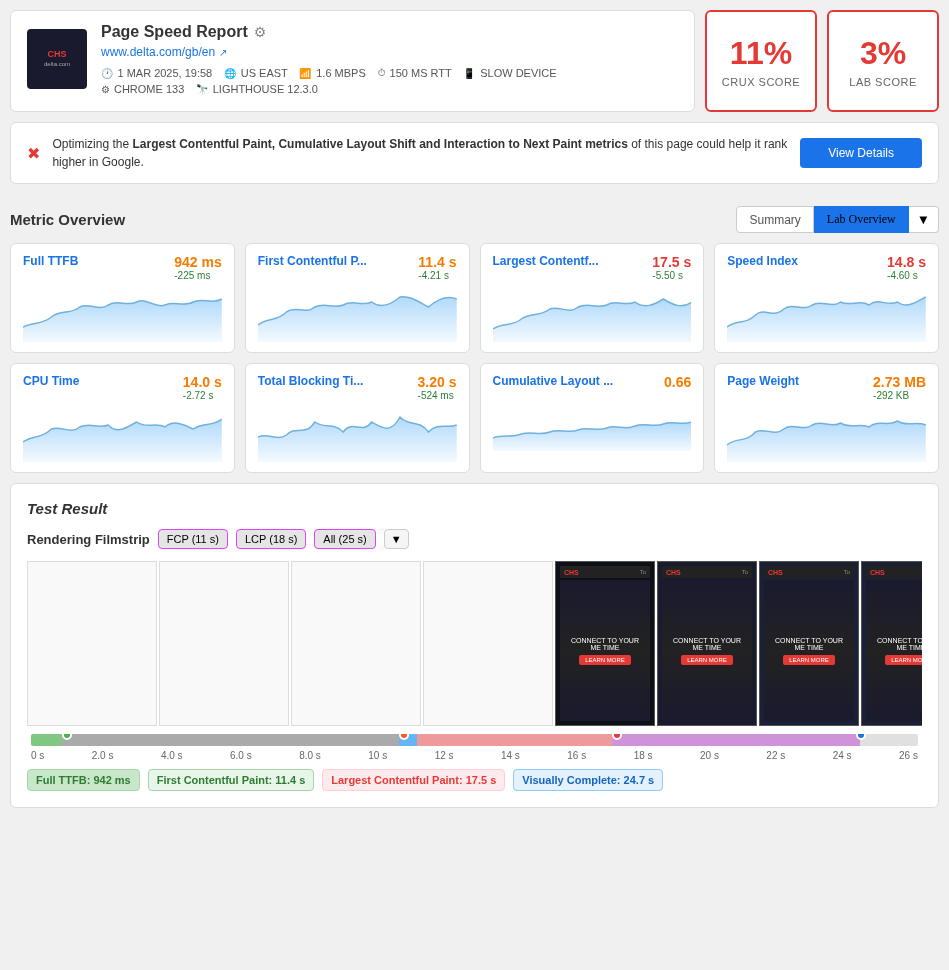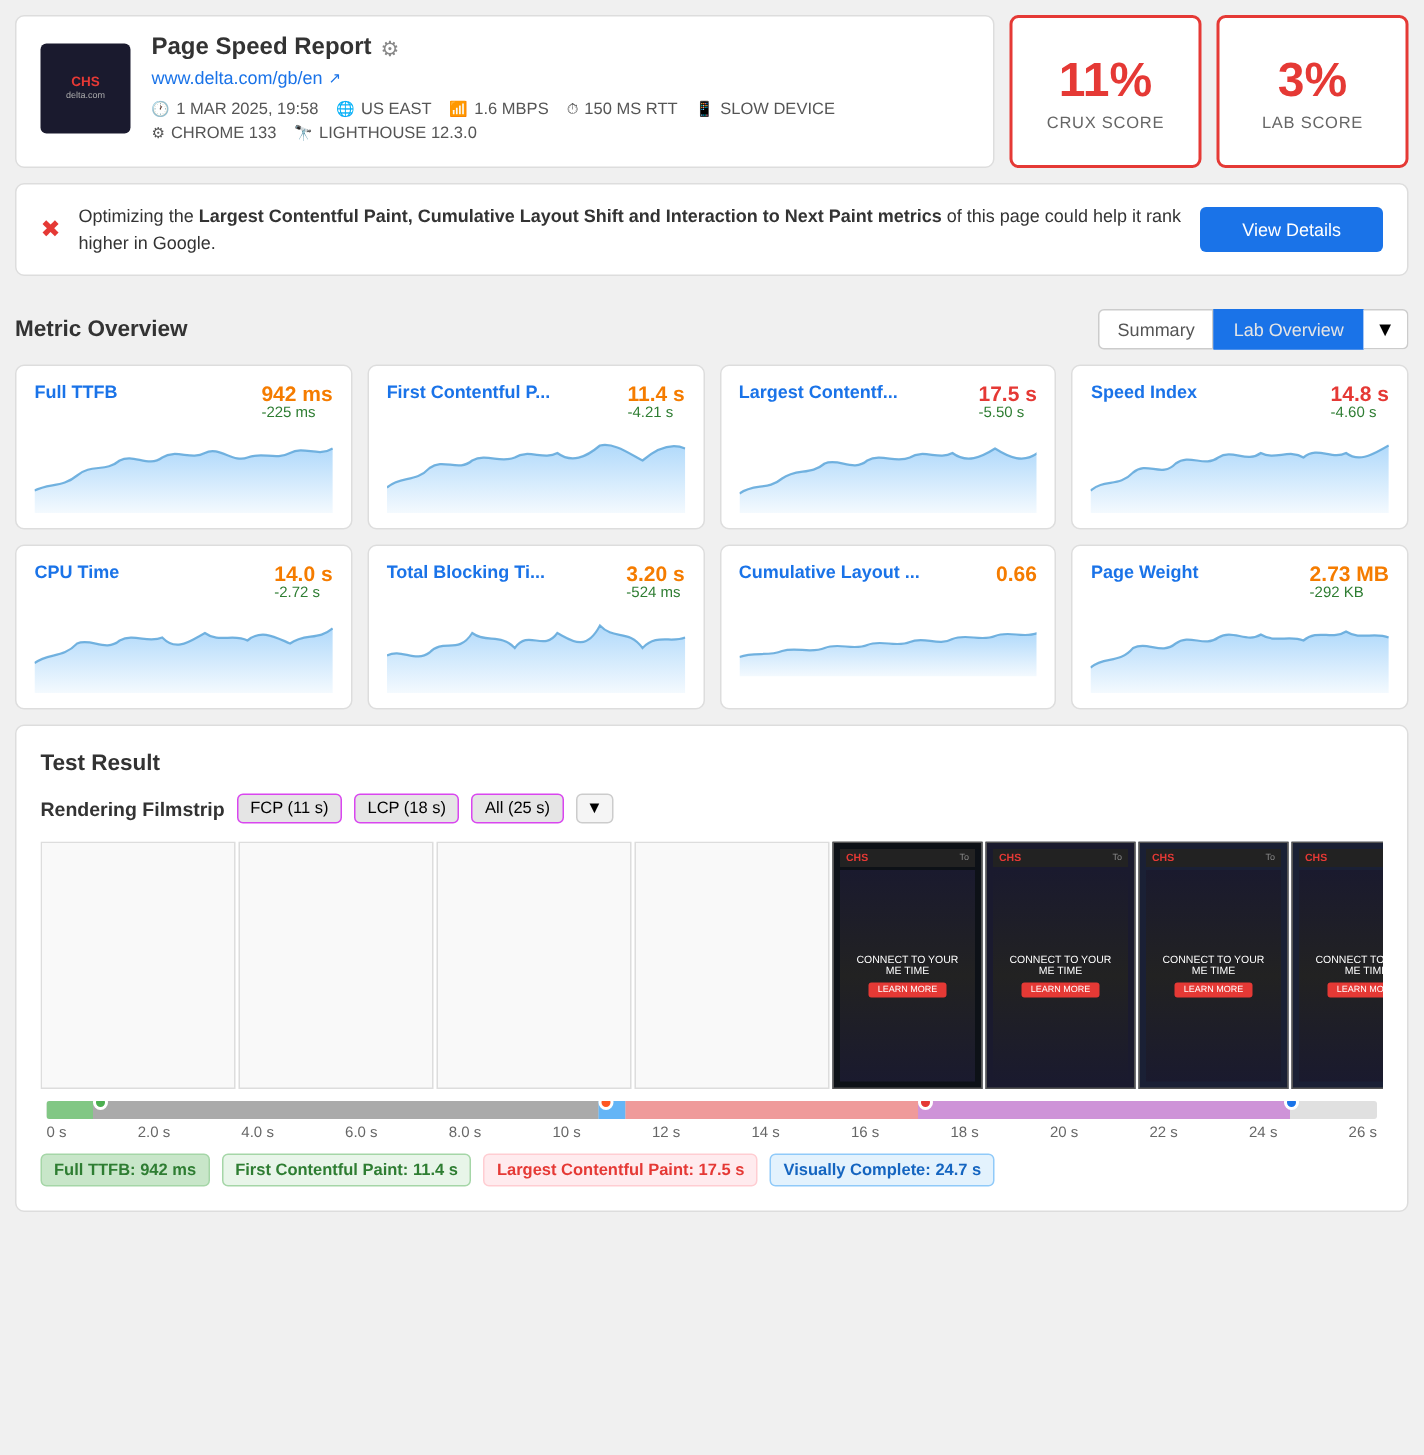--- a/index.html
+++ b/index.html
@@ -13,21 +13,21 @@
       background: white; border: 1px solid #ddd; border-radius: 6px;
       padding: 12px 16px; flex: 1; display: flex; flex-direction: column; justify-content: center;
     }
     .report-title-row { display: flex; align-items: center; gap: 6px; margin-bottom: 4px; }
     .report-url { color: #1a73e8; font-size: 12px; margin-bottom: 8px; display: flex; align-items: center; gap: 4px; }
     .report-meta { display: flex; flex-wrap: wrap; gap: 12px; font-size: 11px; color: #555; }
     .meta-item { display: flex; align-items: center; gap: 4px; }
 
     .score-card {
       background: white; border: 1px solid #ddd; border-radius: 6px;
-      width: 128px; display: flex; flex-direction: column; align-items: center; justify-content: center;
+      width: 112px; display: flex; flex-direction: column; align-items: center; justify-content: center;
       padding: 12px;
     }
     .score-value { font-size: 32px; font-weight: bold; color: #e53935; }
     .score-label { font-size: 11px; color: #666; text-transform: uppercase; letter-spacing: 0.5px; margin-top: 4px; }
 
     
     .alert-section {
       background: white; border: 1px solid #ddd; border-radius: 6px;
       padding: 12px 16px; margin-bottom: 10px; display: flex; align-items: center; gap: 12px;
     }
@@ -42,21 +42,21 @@
     .section-header {
       display: flex; align-items: center; justify-content: space-between;
       margin-bottom: 10px; margin-top: 22px;
     }
     .section-title { font-size: 15px; font-weight: bold; color: #333; }
     .view-toggle { display: flex; gap: 0; }
     .toggle-btn {
       padding: 5px 12px; font-size: 12px; border: 1px solid #ccc; cursor: pointer;
       background: white; color: #555;
     }
-    .toggle-btn.active { background: #1a73e8; color: #e5e5e5; border-color: #1a73e8; }
+    .toggle-btn.active { background: #1a73e8; color: #000000; border-color: #1a73e8; font-family: Liberation Serif, serif; }
     .toggle-btn:first-child { border-radius: 4px 0 0 4px; }
     .toggle-btn:last-child { border-radius: 0 4px 4px 0; }
     .dropdown-btn {
       padding: 5px 8px; border: 1px solid #ccc; border-left: none; cursor: pointer;
       background: white; border-radius: 0 4px 4px 0;
     }
 
     
     .metrics-grid {
       display: grid; grid-template-columns: repeat(4, 1fr); gap: 10px; margin-bottom: 10px;
@@ -75,21 +75,21 @@
     .chart-area {
       height: 55px; position: relative; margin-top: 6px;
     }
     .chart-svg { width: 100%; height: 100%; }
 
     
     .test-result-section {
       background: white; border: 1px solid #ddd; border-radius: 6px;
       padding: 16px; margin-bottom: 10px;
     }
-    .test-result-title { font-size: 15px; font-weight: bold; margin-bottom: 12px; }
+    .test-result-title { font-size: 15px; font-weight: bold; margin-bottom: 12px; font-style: italic; }
 
     .filmstrip-header { display: flex; align-items: center; gap: 8px; margin-bottom: 12px; }
     .filmstrip-title { font-size: 13px; font-weight: bold; }
     .fcp-btn, .lcp-btn, .all-btn {
       padding: 3px 8px; font-size: 11px; border-radius: 4px; border: 1px solid #d946ef;
       cursor: pointer; background: #e5e5e5;
     }
     .dropdown-sm {
       padding: 3px 6px; font-size: 11px; border-radius: 4px; border: 1px solid #ccc;
       cursor: pointer; background: #f5f5f5;

